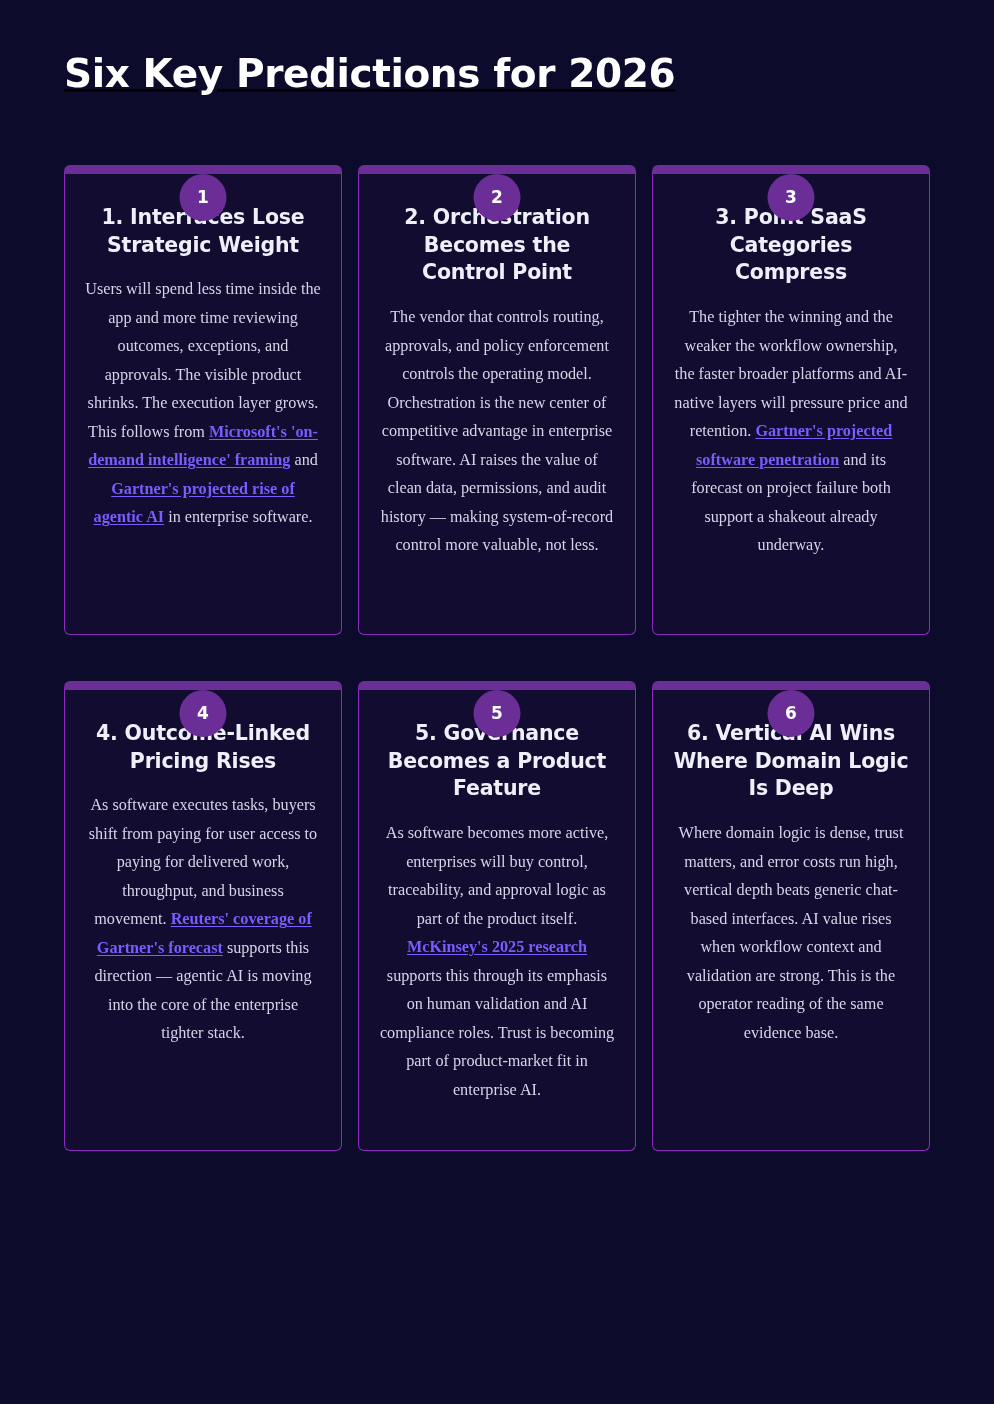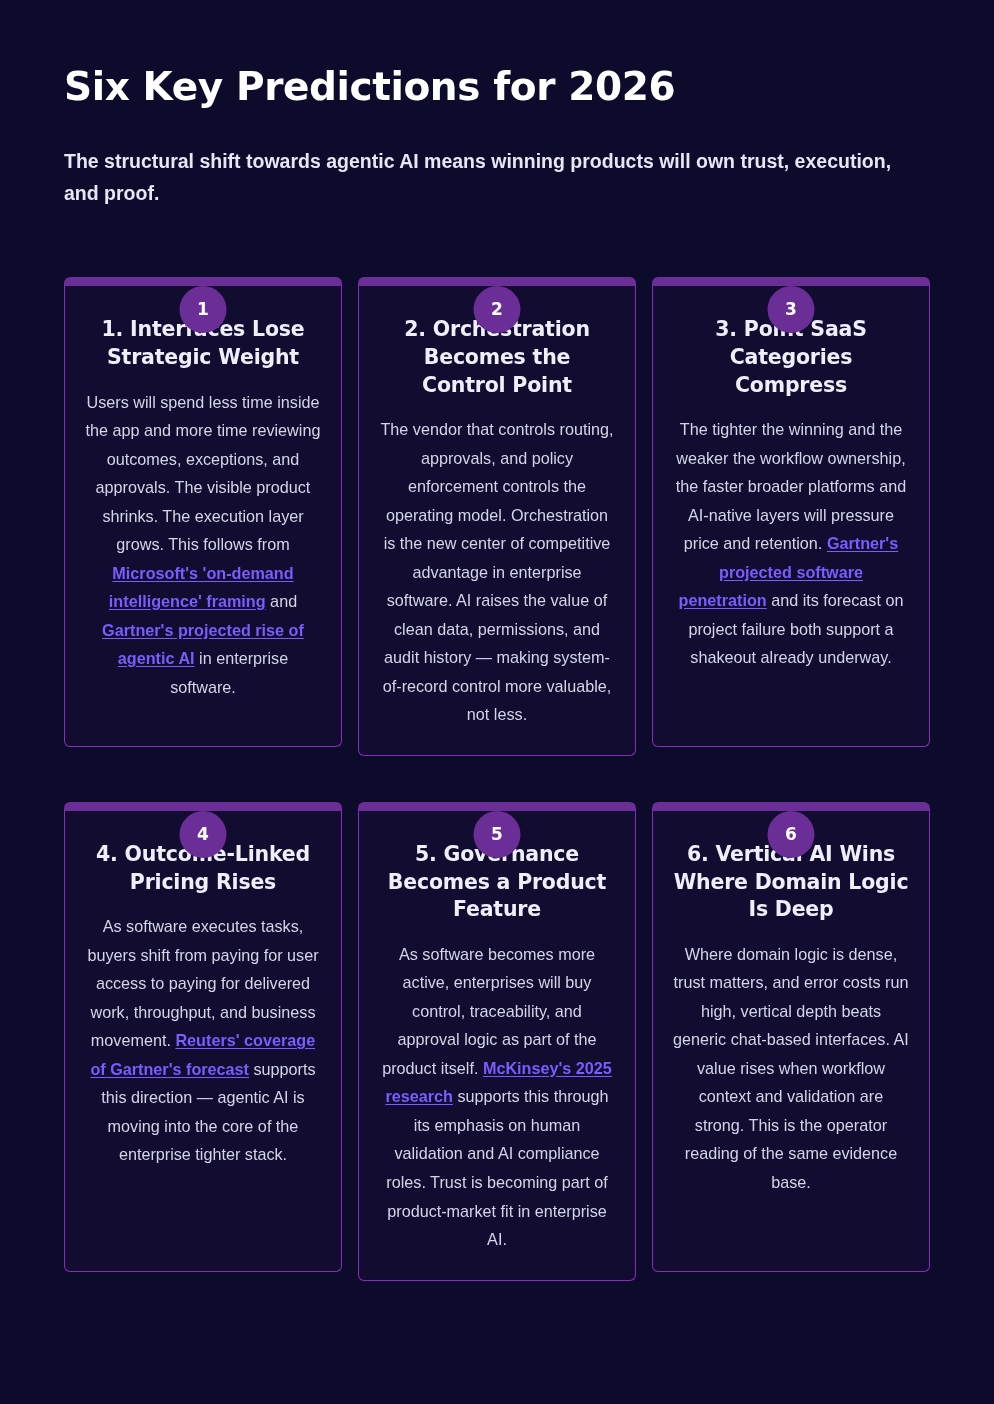--- a/index.html
+++ b/index.html
@@ -16,21 +16,21 @@
   }
 
   .page {
     position: relative;
     width: 994px;
     height: 1404px;
     padding: 0 64px;
   }
 
   
-  .header { padding-top: 64px; }
+  .header { padding-top: 51px; text-decoration: underline; }
 
   .page-title {
     font-family: "DejaVu Sans", sans-serif;
     font-size: 39px;
     font-weight: 700;
     letter-spacing: -0.4px;
     color: #FFFFFF;
     line-height: 1.18;
   }
 
@@ -93,21 +93,21 @@
     font-family: "DejaVu Sans", sans-serif;
     font-size: 20.5px;
     font-weight: 700;
     line-height: 1.35;
     letter-spacing: -0.2px;
     color: #EFEFFA;
     margin-bottom: 16px;
   }
 
   .card-body {
-    font-family: Liberation Sans, sans-serif;
+    font-family: Liberation Serif, serif;
     font-size: 16.2px;
     line-height: 1.76;
     color: #D5D5E8;
   }
 
   .card-body a,
   .card-link {
     color: #7B5CFF;
     font-weight: 700;
     text-decoration: underline;
@@ -115,21 +115,20 @@
     cursor: pointer;
   }
 </style>
 </head>
 <body>
 
 <div class="page">
 
   <div class="header">
     <h1 class="page-title">Six Key Predictions for 2026</h1>
-    <p class="page-subtitle">The structural shift towards agentic AI means winning products will own trust, execution, and proof.</p>
   </div>
 
   <div class="cards-grid" id="cards-grid">
       <div class="card-slot">
         <div class="card">
           <div class="card-badge">1</div>
           <div class="card-title">1. Interfaces Lose Strategic Weight</div>
           <div class="card-body"><span>Users will spend less time inside the app and more time reviewing outcomes, exceptions, and approvals. The visible product shrinks. The execution layer grows. This follows from </span><a class="card-link">Microsoft's 'on-demand intelligence' framing</a><span> and </span><a class="card-link">Gartner's projected rise of agentic AI</a><span> in enterprise software.</span></div>
         </div>
       </div>

